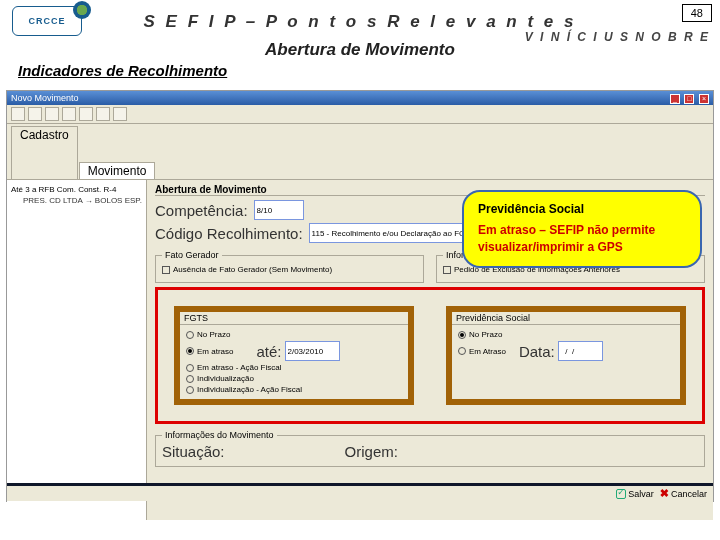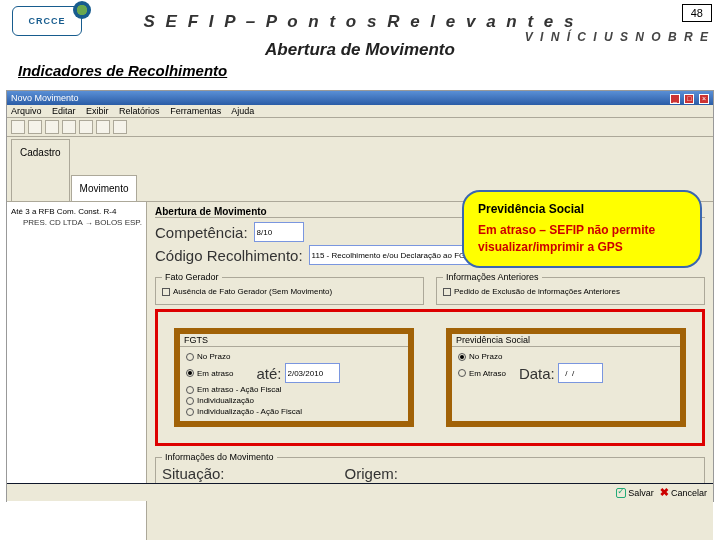--- a/index.html
+++ b/index.html
@@ -14,21 +14,21 @@
   .subtitle { text-align: center; font-size: 17px; font-style: italic; font-weight: bold; color: #222; margin-top: 8px; }
   .section-label { font-size: 15px; font-style: italic; font-weight: bold; text-decoration: underline; margin: 2px 0 0 6px; }
   .app-window { border: 1px solid #999; margin: 0 6px; background: #14532d; font-size: 9px; height: 412px; position: relative; }
   .app-titlebar { background: linear-gradient(#5a8fd6, #2a5ca6); color: #fff; height: 14px; display: flex; justify-content: space-between; align-items: center; padding: 0 4px; font-size: 9px; }
   .titlebar-btns span { display: inline-block; width: 10px; height: 10px; background: #c33; margin-left: 2px; border: 1px solid #fff; font-size: 7px; line-height: 8px; text-align: center; }
   .menubar { background: #ece9d8; padding: 1px 4px; border-bottom: 1px solid #aca899; }
   .menubar span { margin-right: 8px; }
   .toolbar { background: #ece9d8; padding: 2px 4px; border-bottom: 1px solid #aca899; display: flex; gap: 3px; }
   .tb-btn { width: 14px; height: 14px; border: 1px solid #aca899; background: #f5f3ea; }
   .tabstrip { background: #ece9d8; border-bottom: 1px solid #aca899; padding-top: 2px; display: flex; gap: 1px; padding-left: 4px; }
-  .tab { border: 1px solid #aca899; border-bottom: none; padding: 7px 8px; background: #ece9d8; font-size: 10px; }
+  .tab { border: 1px solid #aca899; border-bottom: none; padding: 1px 8px; background: #ece9d8; font-size: 12px; }
   .tab.active { background: #fff; margin-top: 36px; }
   .app-body { display: flex; height: 340px; }
   .tree { width: 140px; border-right: 1px solid #aca899; background: #fff; padding: 4px; font-size: 8px; line-height: 1.4; }
   .tree .node { margin-left: 0; }
   .tree .child { margin-left: 12px; color: #333; }
   .mainpane { flex: 1; background: #ece9d8; padding: 4px 8px; position: relative; }
   .panel-title { font-weight: bold; font-size: 10px; border-bottom: 1px solid #aca899; margin-bottom: 4px; }
   .row { display: flex; align-items: center; gap: 6px; margin: 3px 0; }
   .lbl { font-size: 15px; color: #333; }
   .txtin { border: 1px solid #7a96df; background: #fff; height: 20px; font-size: 8px; padding: 0 2px; }
@@ -37,21 +37,21 @@
   .dualbox { border: 3px solid #d00; display: flex; margin-top: 4px; }
   .dualbox .half { flex: 1; border: 6px solid #a16207; margin: 16px; }
   .half-title { background: #ece9d8; border-bottom: 1px solid #aca899; padding: 1px 4px; font-size: 9px; }
   .half-body { padding: 3px 6px; background: #ece9d8; }
   .radio-row { display: flex; align-items: center; gap: 3px; margin: 2px 0; font-size: 8px; }
   .radio { width: 8px; height: 8px; border: 1px solid #555; border-radius: 50%; display: inline-block; position: relative; }
   .radio.sel::after { content:""; position:absolute; width:4px; height:4px; background:#000; border-radius:50%; top:1px; left:1px; }
   .callout { position: absolute; right: 18px; top: 190px; width: 240px; background: #ffff00; border: 2px solid #3a66b0; border-radius: 18px; padding: 10px 14px; font-size: 12px; font-weight: bold; z-index: 50; }
   .callout .c-title { color: #000; margin-bottom: 6px; }
   .callout .c-body { color: #c00; line-height: 1.4; }
-  .statusbar { position: absolute; bottom: 0; left: 0; right: 0; height: 18px; background: #ece9d8; border-top: 1px solid #0f172a; display: flex; justify-content: flex-end; align-items: center; padding: 0 6px; gap: 6px; }
+  .statusbar { position: absolute; bottom: 0; left: 0; right: 0; height: 18px; background: #ece9d8; border-top: 3px solid #0f172a; display: flex; justify-content: flex-end; align-items: center; padding: 0 6px; gap: 6px; }
   .status-btn { display: flex; align-items: center; gap: 2px; font-size: 9px; }
   .chk-ic { width:10px; height:10px; border:1px solid #2a7; border-radius:2px; position:relative; }
   .chk-ic::after { content:"✓"; color:#2a7; font-size:9px; position:absolute; top:-3px; left:0; }
   .x-ic { color:#c00; font-weight:bold; font-size:11px; }
   .lowrow { display:flex; gap:10px; align-items:center; }
 </style>
 </head>
 <body>
 
 <div class="slide-header">
@@ -66,28 +66,20 @@
 </div>
 
 <div class="app-window">
   <div class="app-titlebar">
     <span>Novo Movimento</span>
     <span class="titlebar-btns">
       <span>_</span>
       <span>□</span>
       <span>×</span>
     </span>
-  </div>
-  <div class="menubar">
-    <span>Arquivo</span>
-    <span>Editar</span>
-    <span>Exibir</span>
-    <span>Relatórios</span>
-    <span>Ferramentas</span>
-    <span>Ajuda</span>
   </div>
   <div class="toolbar">
     <span class="tb-btn"></span>
     <span class="tb-btn"></span>
     <span class="tb-btn"></span>
     <span class="tb-btn"></span>
     <span class="tb-btn"></span>
     <span class="tb-btn"></span>
     <span class="tb-btn"></span>
   </div>

